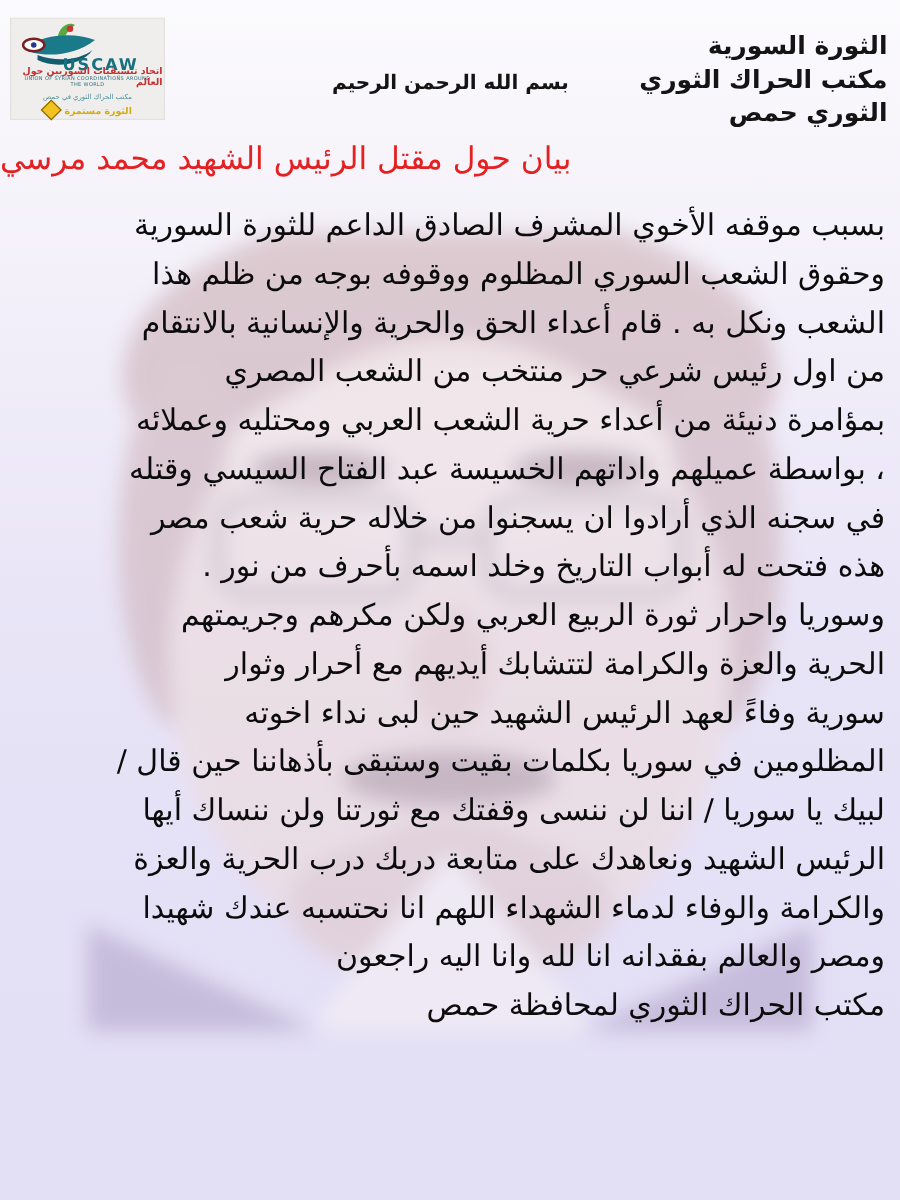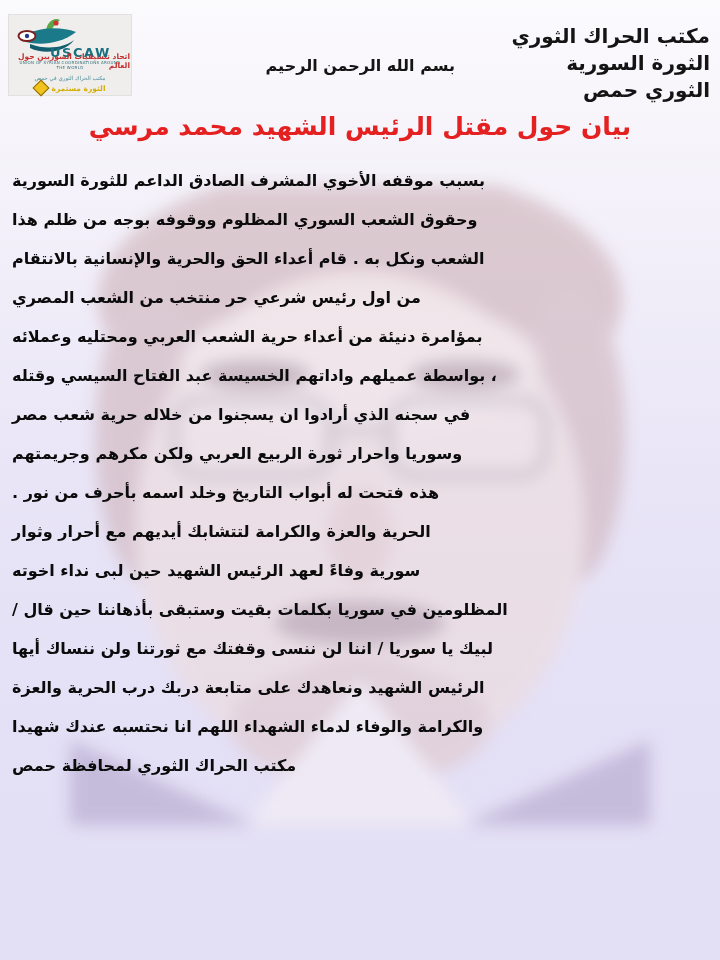--- a/index.html
+++ b/index.html
@@ -26,25 +26,25 @@
   .logo-badge-row { position:absolute; top:68px; left:8px; width:108px; display:flex;
                     align-items:center; justify-content:center; gap:5px; }
   .diamond { width:10px; height:10px; background:#f2c21e; border:1px solid #8a6d00;
              transform:rotate(45deg); flex:0 0 auto; }
   .badge-text { color:#d3ae07; font-size:7.5px; font-weight:bold; direction:rtl; }
   
   .org-block { position:absolute; top:23px; right:10px; text-align:right; direction:rtl;
                font-weight:bold; font-size:20px; line-height:27px; color:#141414; }
   .bismillah { position:absolute; top:56px; left:165px; width:290px; text-align:right;
                direction:rtl; font-weight:bold; font-size:16px; color:#141414; }
-  .title { position:absolute; top:112px; left:0; width:100%; text-align:center; direction:rtl;
-           font-weight:bold; font-size:25px; color:#e42020; }
+  .title { position:absolute; top:112px; left:0; width:100%; text-align:left; direction:rtl;
+           font-weight:normal; font-size:25px; color:#e42020; }
   
   .body-text { position:absolute; top:161px; left:12px; right:12px; direction:rtl;
-               text-align:left; font-weight:bold; font-size:16px; color:#0b0b0b; }
+               text-align:right; font-weight:normal; font-size:24px; color:#0b0b0b; }
   .body-line { height:39px; line-height:39px; white-space:nowrap; }
 </style>
 </head>
 <body>
 
 <div class="page">
 
   <svg class="bg-face" viewBox="0 0 580 640" xmlns="http://www.w3.org/2000/svg" aria-hidden="true">
     <ellipse cx="290" cy="115" rx="262" ry="135" fill="#c6a4a9"></ellipse>
     <ellipse cx="80" cy="250" rx="55" ry="150" fill="#c9a9ae"></ellipse>
@@ -80,39 +80,40 @@
     <div class="logo-teal">مكتب الحراك الثوري في حمص</div>
     <div class="logo-badge-row">
       <span class="diamond"></span>
       <span class="badge-text">الثورة مستمرة</span>
     </div>
   </div>
 
   <div class="bismillah">بسم الله الرحمن الرحيم</div>
 
   <div class="org-block">
+    <div>الثورة السورية</div>
     <div>مكتب الحراك الثوري</div>
-    <div>الثورة السورية</div>
     <div>الثوري حمص</div>
   </div>
 
   <div class="title">بيان حول مقتل الرئيس الشهيد محمد مرسي</div>
 
   <div class="body-text">
     <div class="body-line">بسبب موقفه الأخوي المشرف الصادق الداعم للثورة السورية</div>
     <div class="body-line">وحقوق الشعب السوري المظلوم ووقوفه بوجه من ظلم هذا</div>
     <div class="body-line">الشعب ونكل به . قام أعداء الحق والحرية والإنسانية بالانتقام</div>
     <div class="body-line">من اول رئيس شرعي حر منتخب من الشعب المصري</div>
     <div class="body-line">بمؤامرة دنيئة من أعداء حرية الشعب العربي ومحتليه وعملائه</div>
     <div class="body-line">، بواسطة عميلهم واداتهم الخسيسة عبد الفتاح السيسي وقتله</div>
     <div class="body-line">في سجنه الذي أرادوا ان يسجنوا من خلاله حرية شعب مصر</div>
+    <div class="body-line">هذه فتحت له أبواب التاريخ وخلد اسمه بأحرف من نور .</div>
     <div class="body-line">وسوريا واحرار ثورة الربيع العربي ولكن مكرهم وجريمتهم</div>
-    <div class="body-line">هذه فتحت له أبواب التاريخ وخلد اسمه بأحرف من نور .</div>
     <div class="body-line">الحرية والعزة والكرامة لتتشابك أيديهم مع أحرار وثوار</div>
     <div class="body-line">سورية وفاءً لعهد الرئيس الشهيد حين لبى نداء اخوته</div>
     <div class="body-line">المظلومين في سوريا بكلمات بقيت وستبقى بأذهاننا حين قال /</div>
     <div class="body-line">لبيك يا سوريا / اننا لن ننسى وقفتك مع ثورتنا ولن ننساك أيها</div>
     <div class="body-line">الرئيس الشهيد ونعاهدك على متابعة دربك درب الحرية والعزة</div>
     <div class="body-line">والكرامة والوفاء لدماء الشهداء اللهم انا نحتسبه عندك شهيدا</div>
+    <div class="body-line">ومصر والعالم بفقدانه انا لله وانا اليه راجعون</div>
     <div class="body-line">مكتب الحراك الثوري لمحافظة حمص</div>
   </div>
 
 </div>
 
 </body></html>

